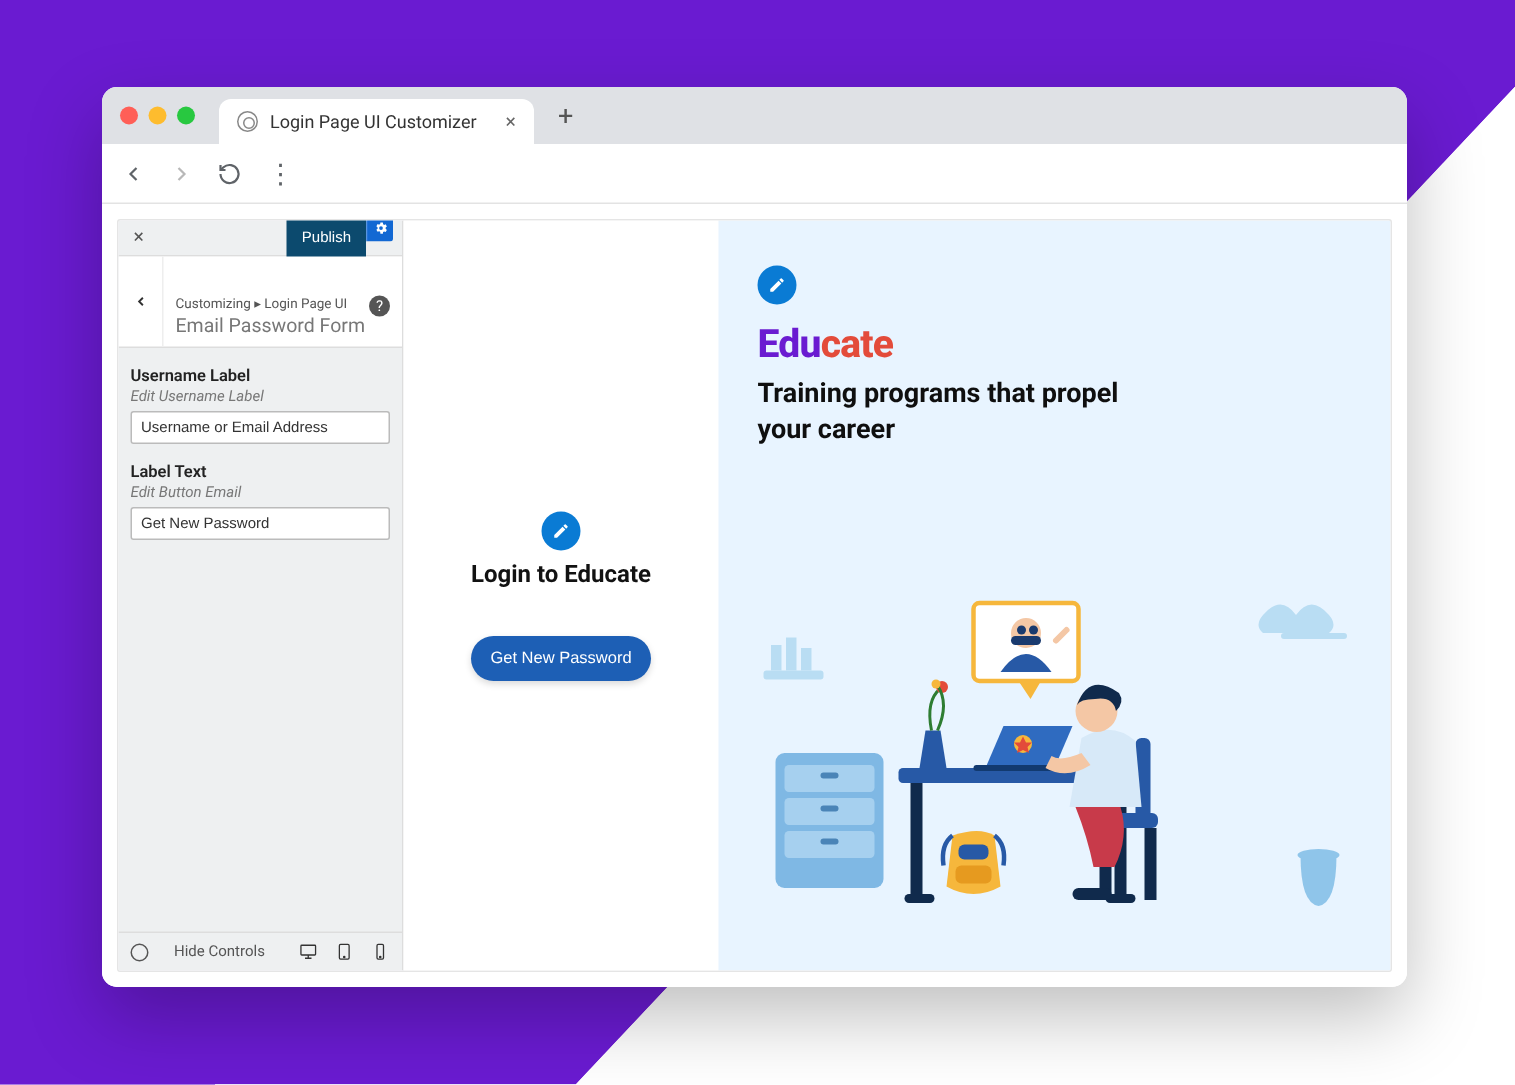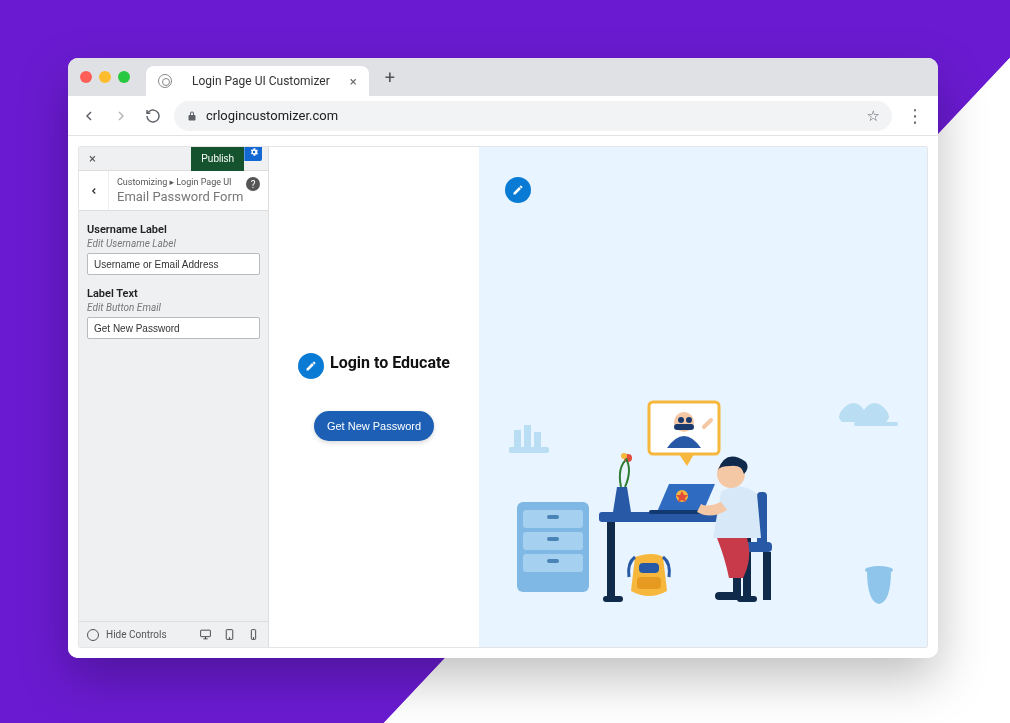--- a/index.html
+++ b/index.html
@@ -30,21 +30,21 @@
   }
   .tabbar {
     height: 38px; background: #dfe1e5;
     display: flex; align-items: center; padding: 0 12px;
   }
   .traffic { display: flex; gap: 7px; margin-right: 16px; }
   .dot { width: 12px; height: 12px; border-radius: 50%; }
   .dot.red { background: #ff5f57; } .dot.yellow { background: #febc2e; } .dot.green { background: #28c840; }
   .tab {
     background: #fff; height: 30px; border-radius: 8px 8px 0 0;
-    display: flex; align-items: center; padding: 0 12px; gap: 20px;
+    display: flex; align-items: center; padding: 0 12px; gap: 8px;
     font-size: 12px; color: #333; margin-top: 8px;
     min-width: 210px;
     position: relative;
   }
   .tab .favicon { width:14px; height:14px; border:1px solid #888; border-radius:50%; position:relative; }
   .tab .favicon:before { content:""; position:absolute; left:3px; top:3px; width:6px; height:6px; border:1px solid #888; border-radius:50%; }
   .tab .close { margin-left: auto; color:#666; font-size:13px; cursor:pointer; }
   .newtab { margin-left: 10px; color:#555; font-size: 18px; cursor:pointer; padding:0 6px; }
   .addrbar {
     height: 40px; background: #fff; border-bottom: 1px solid #e3e3e3;
@@ -69,45 +69,45 @@
   .customizer {
     width: 190px; background:#eef0f1; border-right:1px solid #ddd;
     display:flex; flex-direction:column;
   }
   .cz-top {
     height:24px; background:#eef0f1; display:flex; align-items:center;
     justify-content:space-between; padding:0 6px; border-bottom:1px solid #ddd;
   }
   .cz-close { font-size:13px; color:#555; cursor:pointer; padding:0 4px; }
   .publish-wrap { display:flex; gap:0; }
-  .publish-btn { background:#14532d; color:#fff; font-size:10px; height:32px; padding:0 10px; border:none; border-radius:2px 0 0 2px; cursor:pointer; }
+  .publish-btn { background:#0c4a6e; color:#fff; font-size:10px; height:32px; padding:0 10px; border:none; border-radius:2px 0 0 2px; cursor:pointer; }
   .publish-gear { background:#1268d3; color:#fff; width:18px; height:18px; display:flex; align-items:center; justify-content:center; border-left:1px solid rgba(255,255,255,.3); border-radius:0 2px 2px 0; cursor:pointer; }
   .publish-gear svg { width:10px; height:10px; }
 
   .cz-crumb {
     background:#fff; border-bottom:1px solid #ddd; display:flex;
   }
   .cz-back { width:30px; border-right:1px solid #eee; display:flex; align-items:center; justify-content:center; cursor:pointer; color:#333; }
   .cz-back svg { width:10px; height:10px; }
-  .cz-crumb-body { flex:1; padding:6px 8px; position:relative; }
+  .cz-crumb-body { flex:1; padding:6px 8px; position:relative;margin-top:20px; }
   .cz-crumb-body .line1 { font-size:9px; color:#555; }
   .cz-crumb-body .line2 { font-size:13px; color:#777; margin-top:2px; }
   .cz-help { position:absolute; right:8px; top:6px; width:14px; height:14px; border-radius:50%; background:#555; color:#fff; font-size:10px; display:flex; align-items:center; justify-content:center; cursor:pointer; }
 
   .cz-controls { padding:8px; font-size:11px; }
   .ctrl-label { font-weight:600; color:#222; margin-top:4px; }
   .ctrl-hint { color:#777; font-style:italic; font-size:10px; margin:2px 0 4px; }
   .ctrl-input { width:100%; height:22px; border:1px solid #bbb; border-radius:2px; padding:0 6px; font-size:10px; color:#333; background:#fff; }
   .ctrl-group { margin-bottom:12px; }
 
   .cz-footer {
     margin-top:auto; height:26px; border-top:1px solid #ddd; background:#eef0f1;
     display:flex; align-items:center; padding:0 8px; gap:8px;
   }
-  .hide-controls { display:flex; align-items:center; gap:7px; font-size:10px; color:#555; cursor:pointer; }
+  .hide-controls { display:flex; align-items:center; gap:17px; font-size:10px; color:#555; cursor:pointer; }
   .hide-controls .eye { width:12px; height:12px; border:1.3px solid #555; border-radius:50%; position:relative; }
   .device-icons { margin-left:auto; display:flex; gap:10px; }
   .device-icons span { width:14px; height:14px; display:flex; align-items:center; justify-content:center; cursor:pointer; color:#333; }
   .device-icons svg { width:13px; height:13px; }
 
   
   .preview { flex:1; display:flex; }
   .preview-left {
     width: 210px; background:#fff;
     display:flex; flex-direction:column; align-items:center; justify-content:center;
@@ -171,27 +171,20 @@
     <div class="nav-btn disabled">
       <svg viewBox="0 0 24 24" fill="none" stroke="currentColor" stroke-width="2.2">
           <polyline points="9 18 15 12 9 6"></polyline>
         </svg>
     </div>
     <div class="nav-btn">
       <svg viewBox="0 0 24 24" fill="none" stroke="currentColor" stroke-width="2.2">
           <path d="M3 12a9 9 0 1 0 3-6.7L3 8"></path>
           <polyline points="3 3 3 8 8 8"></polyline>
         </svg>
-    </div>
-    <div class="omnibox">
-      <svg class="lock" viewBox="0 0 24 24" fill="#5f6368">
-          <path d="M17 10h-1V7a4 4 0 0 0-8 0v3H7a2 2 0 0 0-2 2v7a2 2 0 0 0 2 2h10a2 2 0 0 0 2-2v-7a2 2 0 0 0-2-2zm-7-3a2 2 0 1 1 4 0v3h-4z"></path>
-        </svg>
-      <span>crlogincustomizer.com</span>
-      <span class="star">☆</span>
     </div>
     <div class="kebab">⋮</div>
   </div>
 
   <div class="viewport">
     <div class="app">
 
       <div class="customizer">
         <div class="cz-top">
           <span class="cz-close">×</span>
@@ -256,37 +249,41 @@
                   <rect x="8" y="3" width="8" height="18" rx="1.5"></rect>
                   <circle cx="12" cy="18.5" r=".8" fill="currentColor"></circle>
                 </svg>
               </span>
           </div>
         </div>
       </div>
 
       <div class="preview">
         <div class="preview-left">
-          <div style="display:flex; align-items:flex-start; gap:6px;">
+          <div style="display:flex; flex-direction:column; align-items:center; gap:6px;">
             <div class="edit-badge">
               <svg viewBox="0 0 24 24">
                   <path d="M3 17.25V21h3.75L17.81 9.94l-3.75-3.75zM20.71 7.04a1 1 0 0 0 0-1.41l-2.34-2.34a1 1 0 0 0-1.41 0l-1.83 1.83 3.75 3.75z"></path>
                 </svg>
             </div>
             <div class="login-title">Login to Educate</div>
           </div>
           <button class="login-btn">Get New Password</button>
         </div>
 
         <div class="preview-right">
           <div class="brand-badge">
             <svg viewBox="0 0 24 24">
                 <path d="M3 17.25V21h3.75L17.81 9.94l-3.75-3.75zM20.71 7.04a1 1 0 0 0 0-1.41l-2.34-2.34a1 1 0 0 0-1.41 0l-1.83 1.83 3.75 3.75z"></path>
               </svg>
           </div>
+          <div class="brand-title">
+            <span class="a">Edu</span><span class="b">cate</span>
+          </div>
+          <div class="tagline">Training programs that propel your career</div>
 
           <svg class="illus" viewBox="0 0 420 230">
 
             <g fill="#b9ddf3">
               <rect x="10" y="55" width="40" height="6" rx="2"></rect>
               <rect x="15" y="38" width="7" height="17"></rect>
                 <rect x="25" y="33" width="7" height="22"></rect>
                 <rect x="35" y="40" width="7" height="15"></rect>
             </g>
 

